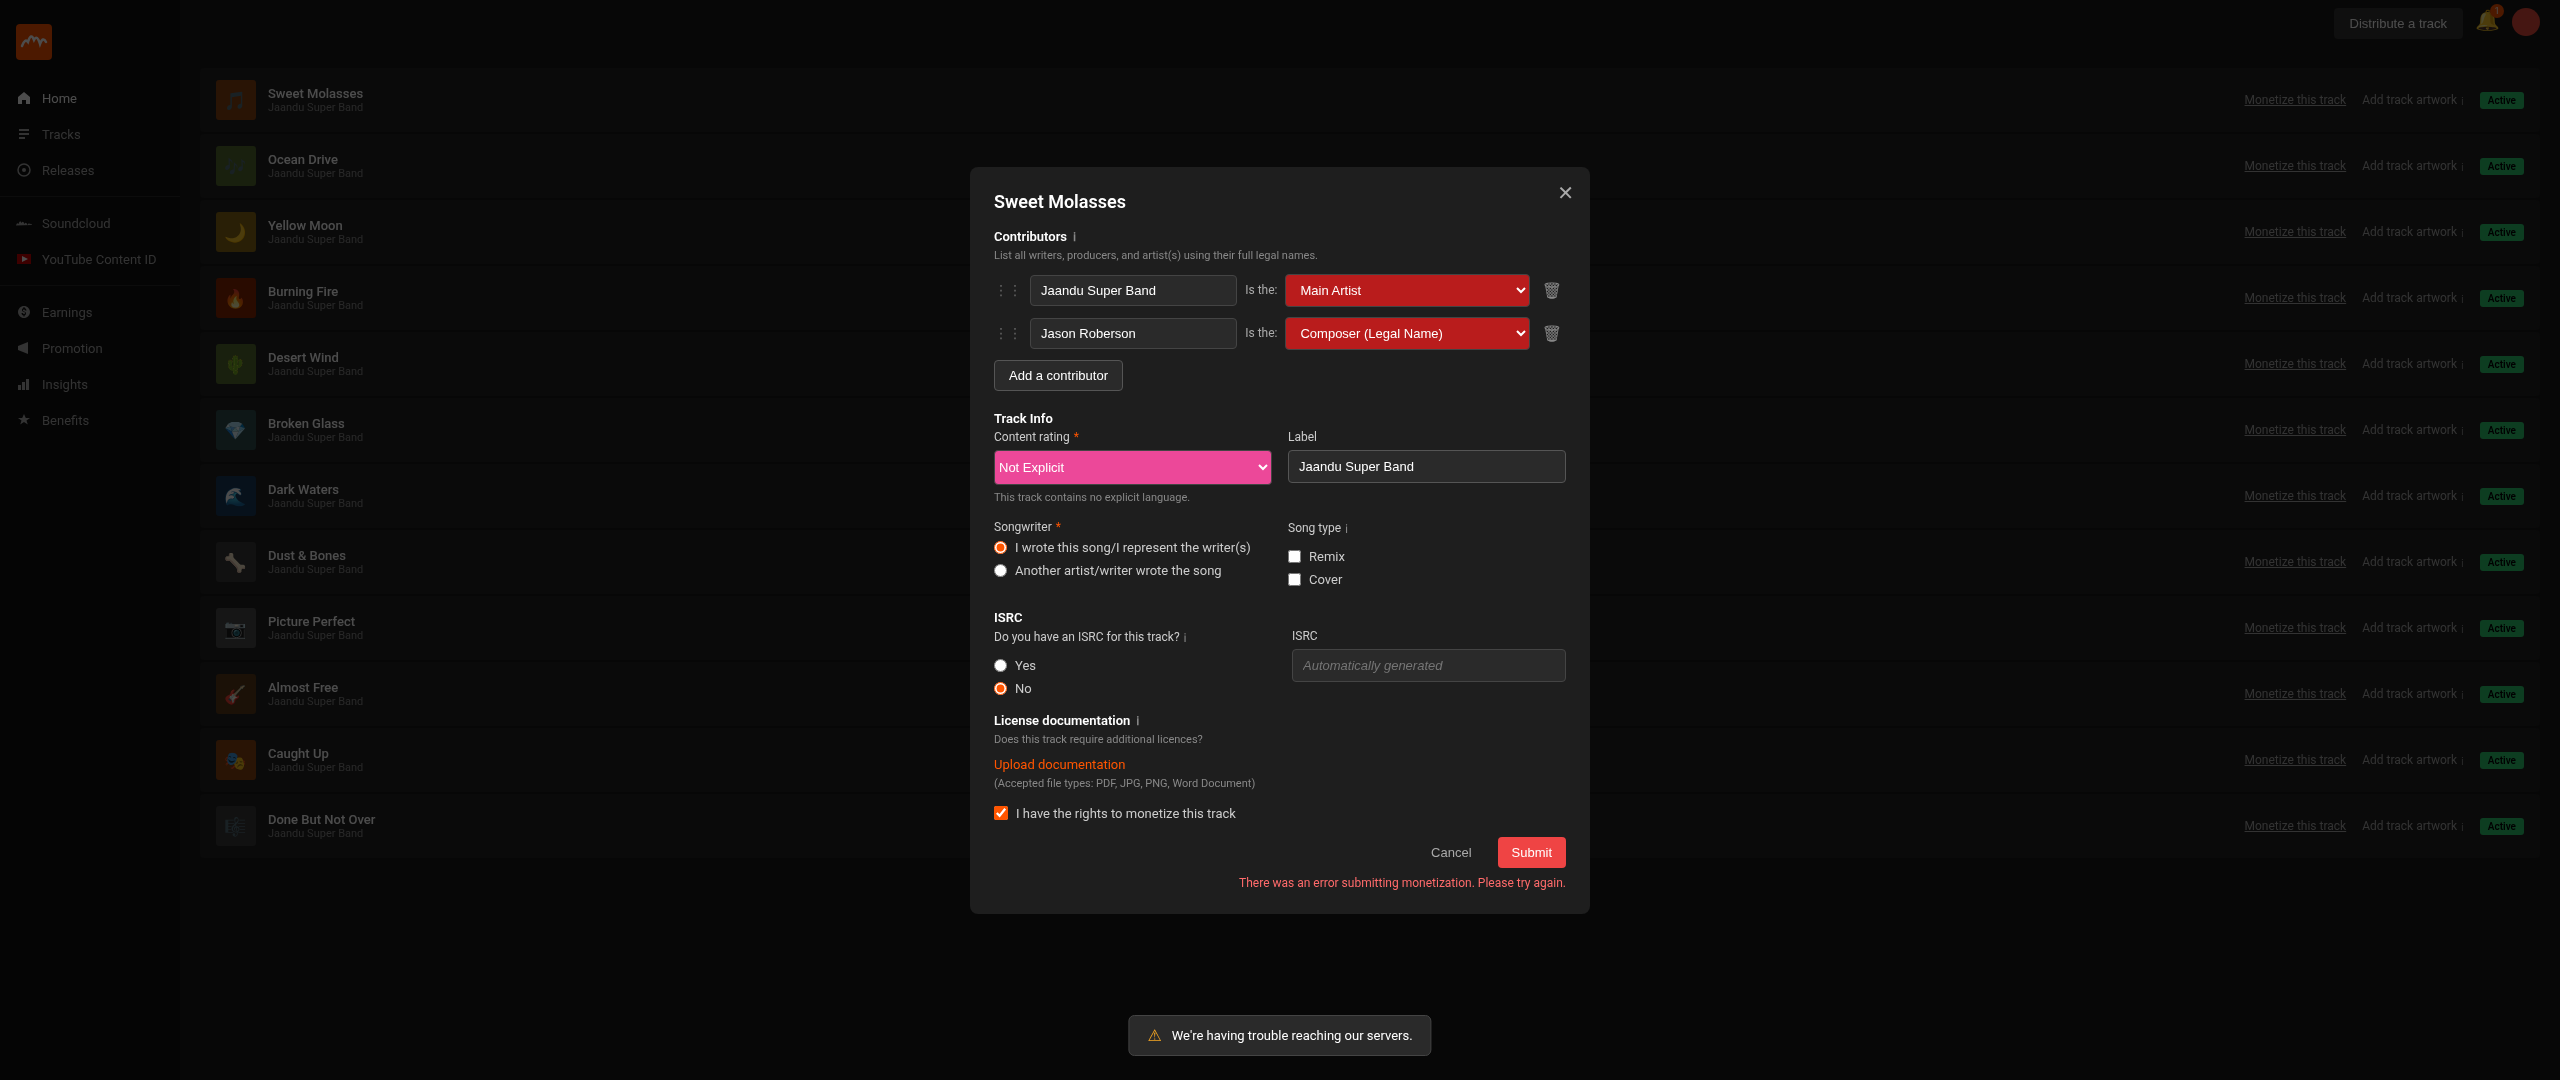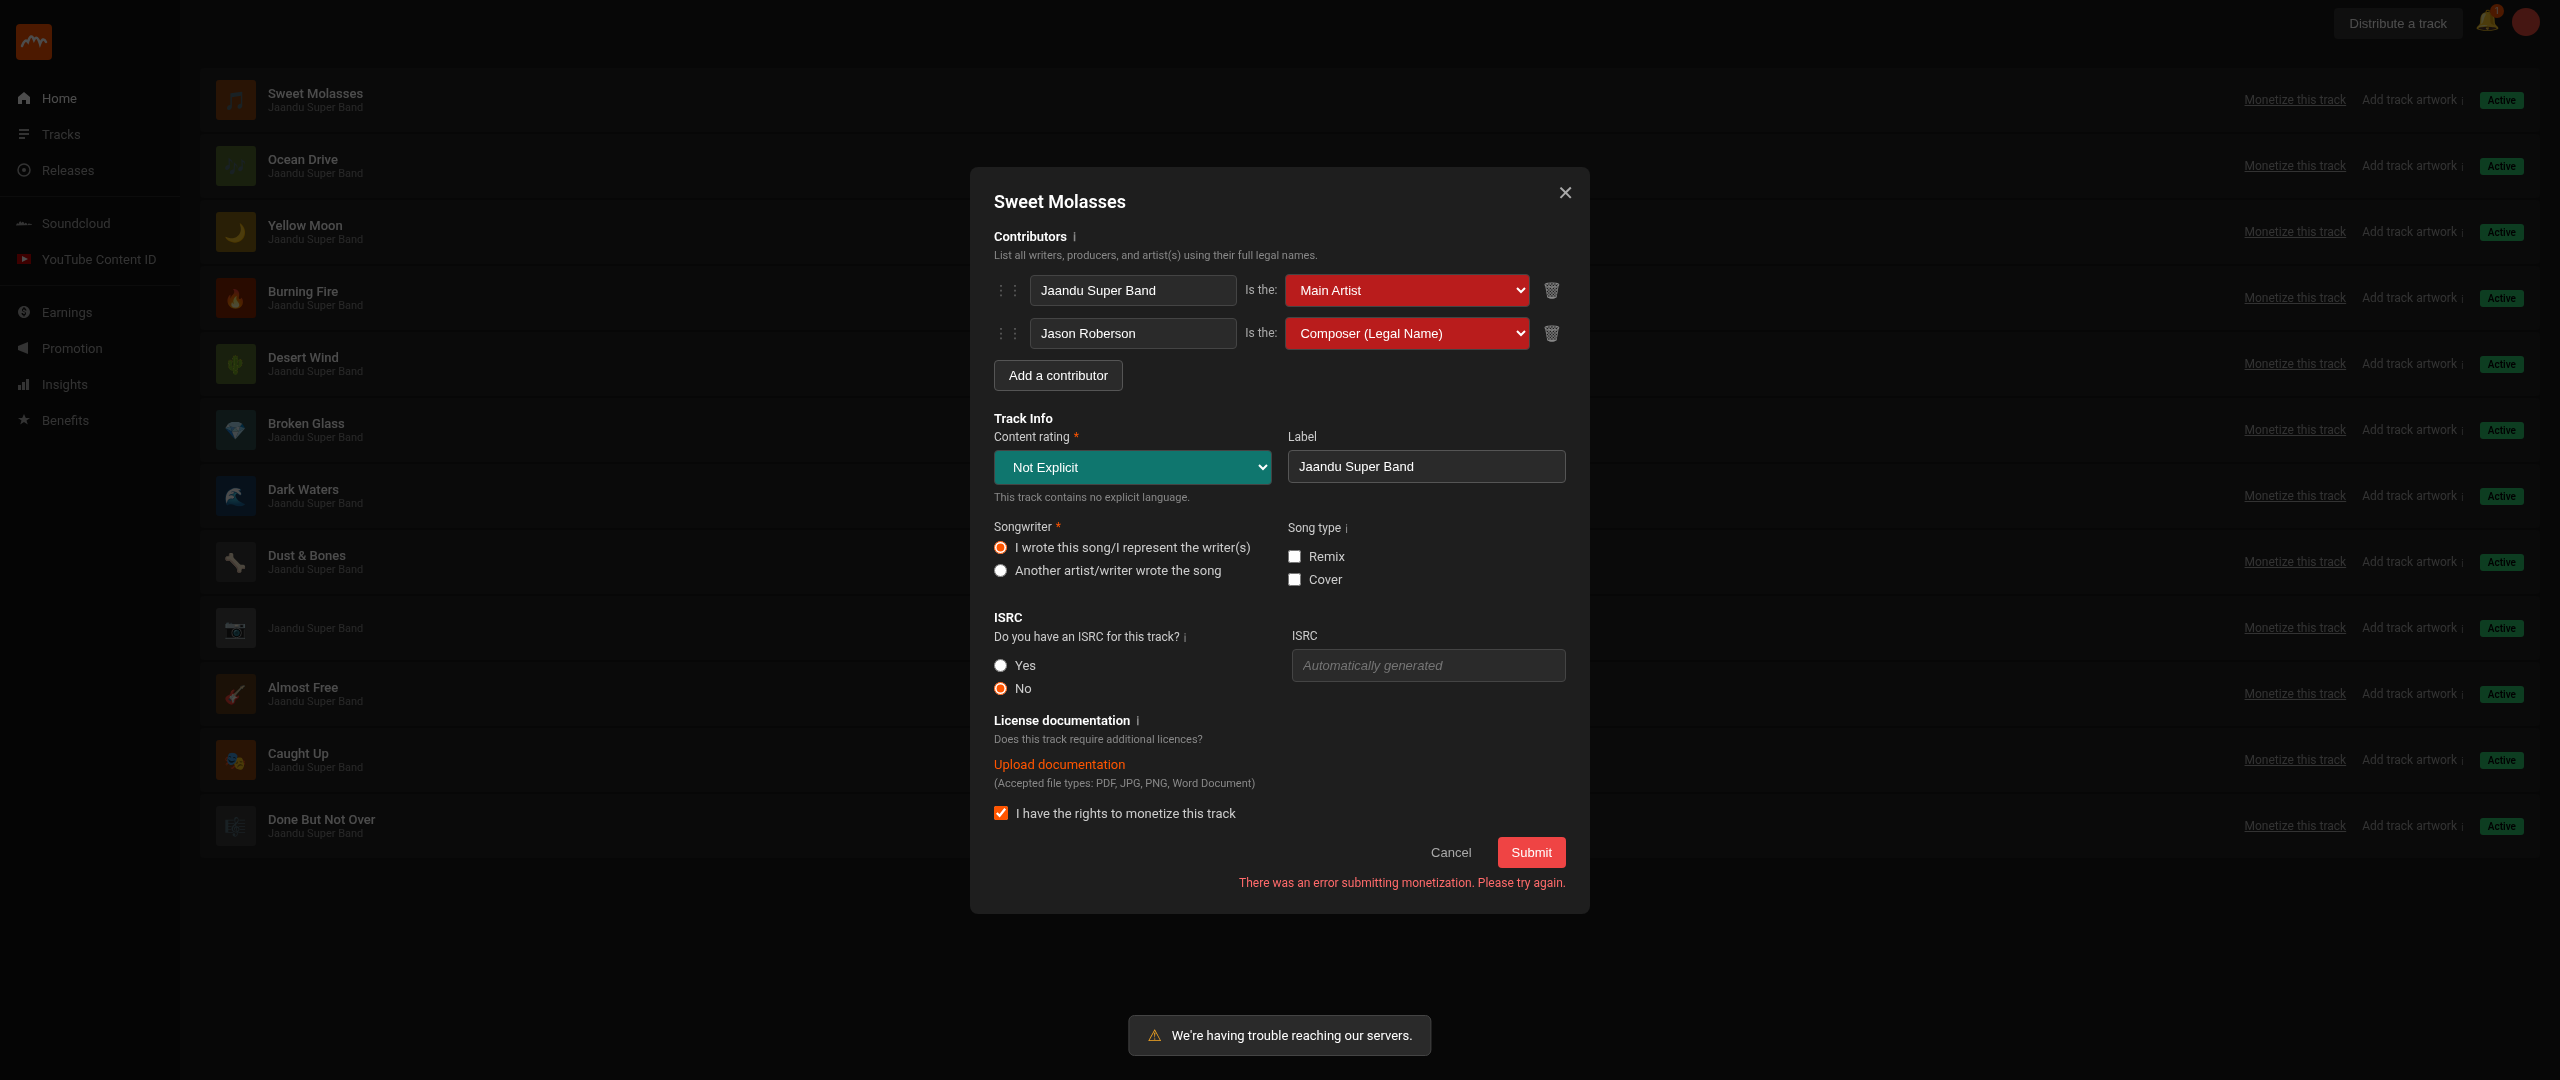--- a/index.html
+++ b/index.html
@@ -322,25 +322,25 @@
     .field-group { display: flex; flex-direction: column; gap: 6px; }
     .field-label {
       font-size: 12px;
       color: #ccc;
       display: flex;
       align-items: center;
       gap: 4px;
     }
     .field-label .required { color: #f50; }
     .field-select {
-      background: #0f766e;
+      background: #ec4899;
       border: 1px solid #444;
       border-radius: 4px;
       color: #fff;
-      padding: 8px 14px;
+      padding: 8px 0;
       font-size: 13px;
       cursor: pointer;
       width: 100%;
     }
     .field-input {
       background: #2a2a2a;
       border: 1px solid #555;
       border-radius: 4px;
       color: #fff;
       padding: 8px 10px;
@@ -699,20 +699,21 @@
       <span class="monetize-link">Monetize this track</span>
       <span class="add-artwork-link">Add track artwork <span style="color:#888;font-size:11px;">ℹ</span></span>
       <span class="status-badge">Active</span>
     </div>
   </div>
       <div class="track-row">
     <div class="track-thumb" style="background:#4a4a4a">
       <div class="thumb-inner" style="font-size:18px;">📷</div>
     </div>
     <div class="track-info">
+      <div class="track-name">Picture Perfect</div>
       <div class="track-artist">Jaandu Super Band</div>
     </div>
     <div class="track-actions">
       <span class="monetize-link">Monetize this track</span>
       <span class="add-artwork-link">Add track artwork <span style="color:#888;font-size:11px;">ℹ</span></span>
       <span class="status-badge">Active</span>
     </div>
   </div>
       <div class="track-row">
     <div class="track-thumb" style="background:#5a3a1a">

